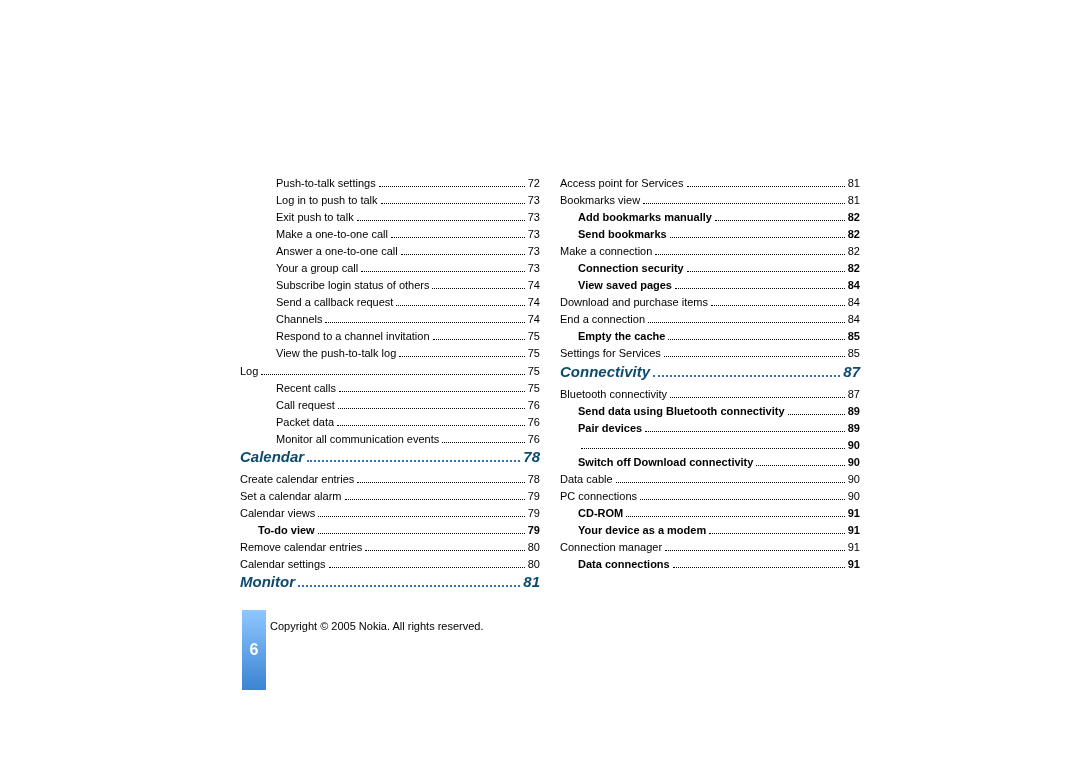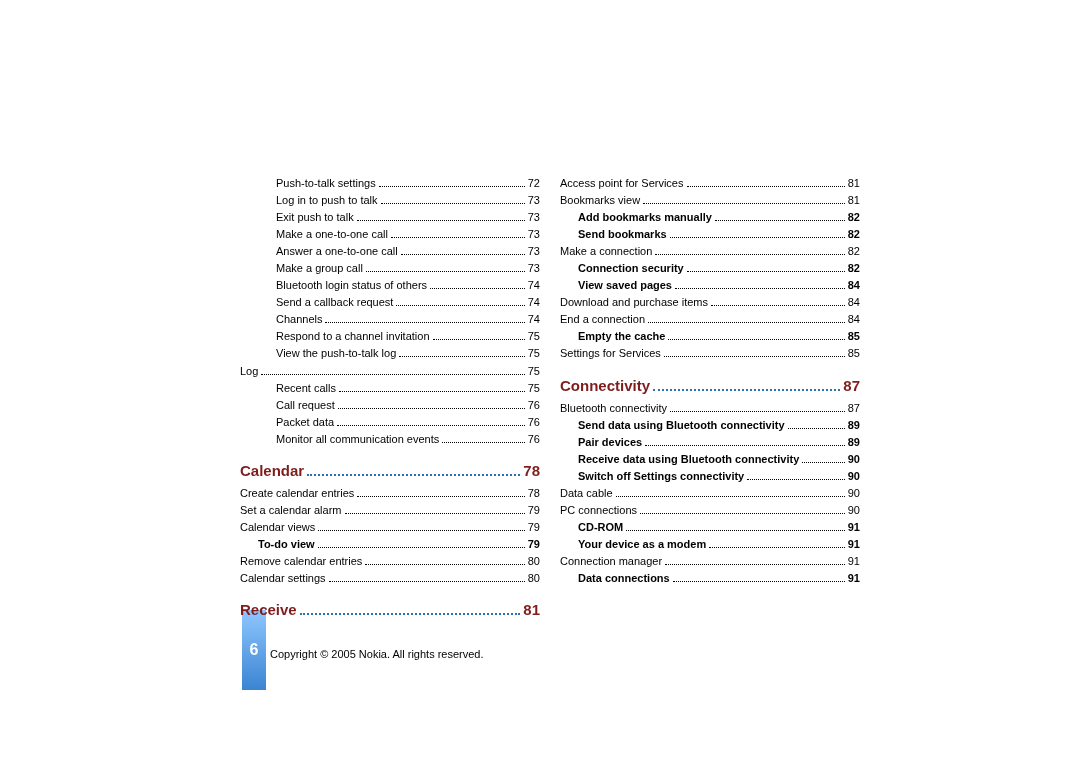--- a/index.html
+++ b/index.html
@@ -39,26 +39,26 @@
     flex: 1 1 auto;
     border-bottom: 1px dotted #000;
     margin: 0 3px 3px 3px;
     height: 0.8em;
     min-width: 6px;
   }
   .pg { flex: 0 0 auto; text-align: center; }
   .section {
     display: flex;
     align-items: baseline;
-    color: #7f1d1d;
+    color: #0c4a6e;
     font-weight: bold;
     font-size: 15px;
-    margin-top: 14px;
     margin-bottom: 6px;
     white-space: nowrap;
+    font-style: italic;
   }
   .section .sdots {
     flex: 1 1 auto;
     border-bottom: 2px dotted #2f6fb3;
     margin: 0 3px 3px 3px;
     height: 0.75em;
     min-width: 6px;
   }
   .copyright {
     margin-top: 24px;
@@ -112,26 +112,26 @@
           <span class="label">Make a one-to-one call</span>
           <span class="dots"></span>
           <span class="pg">73</span>
         </div>
         <div class="row i2">
           <span class="label">Answer a one-to-one call</span>
           <span class="dots"></span>
           <span class="pg">73</span>
         </div>
         <div class="row i2">
-          <span class="label">Make a group call</span>
-          <span class="dots"></span>
-          <span class="pg">73</span>
-        </div>
-        <div class="row i2">
-          <span class="label">Bluetooth login status of others</span>
+          <span class="label">Your a group call</span>
+          <span class="dots"></span>
+          <span class="pg">73</span>
+        </div>
+        <div class="row i2">
+          <span class="label">Subscribe login status of others</span>
           <span class="dots"></span>
           <span class="pg">74</span>
         </div>
         <div class="row i2">
           <span class="label">Send a callback request</span>
           <span class="dots"></span>
           <span class="pg">74</span>
         </div>
         <div class="row i2">
           <span class="label">Channels</span>
@@ -202,21 +202,21 @@
           <span class="label">Remove calendar entries</span>
           <span class="dots"></span>
           <span class="pg">80</span>
         </div>
         <div class="row i0">
           <span class="label">Calendar settings</span>
           <span class="dots"></span>
           <span class="pg">80</span>
         </div>
         <div class="section">
-          <span class="label">Receive</span>
+          <span class="label">Monitor</span>
           <span class="sdots"></span>
           <span class="pg">81</span>
         </div>
       </div>
     <div class="col" id="right-col">
         <div class="row i0">
           <span class="label">Access point for Services</span>
           <span class="dots"></span>
           <span class="pg">81</span>
         </div>
@@ -284,26 +284,25 @@
           <span class="label">Send data using Bluetooth connectivity</span>
           <span class="dots"></span>
           <span class="pg">89</span>
         </div>
         <div class="row i1">
           <span class="label">Pair devices</span>
           <span class="dots"></span>
           <span class="pg">89</span>
         </div>
         <div class="row i1">
-          <span class="label">Receive data using Bluetooth connectivity</span>
           <span class="dots"></span>
           <span class="pg">90</span>
         </div>
         <div class="row i1">
-          <span class="label">Switch off Settings connectivity</span>
+          <span class="label">Switch off Download connectivity</span>
           <span class="dots"></span>
           <span class="pg">90</span>
         </div>
         <div class="row i0">
           <span class="label">Data cable</span>
           <span class="dots"></span>
           <span class="pg">90</span>
         </div>
         <div class="row i0">
           <span class="label">PC connections</span>

